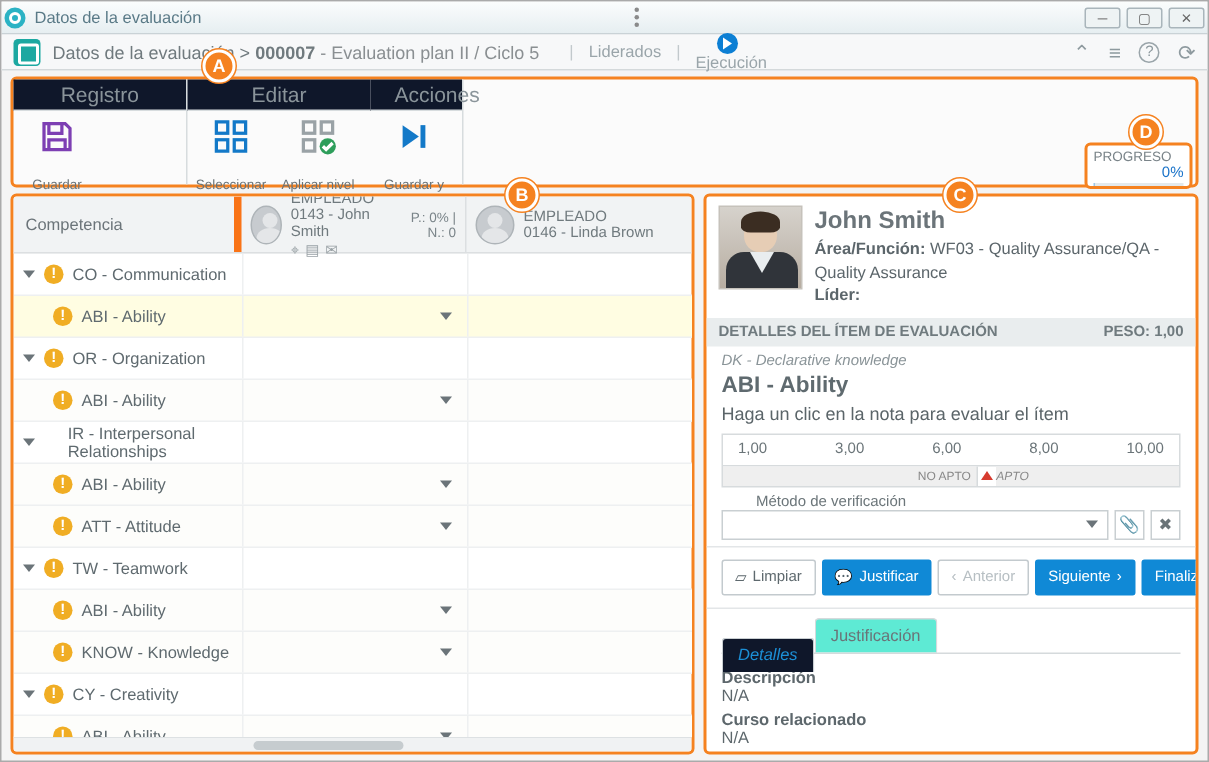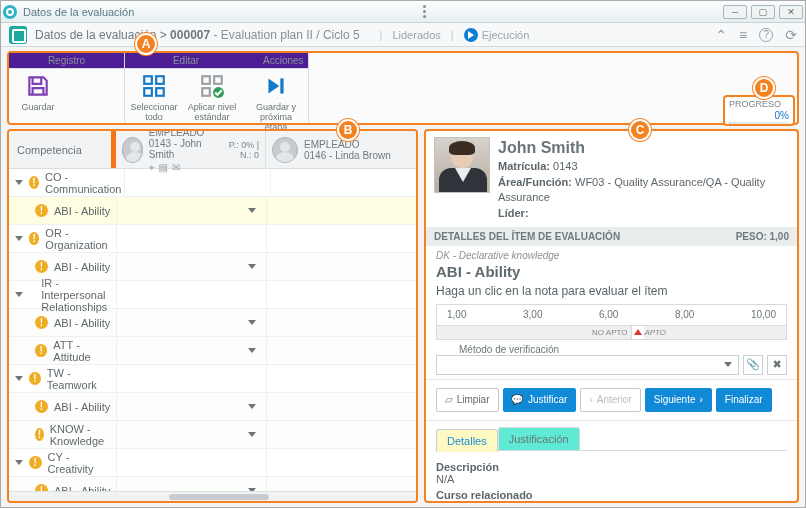--- a/index.html
+++ b/index.html
@@ -18,23 +18,23 @@
   .breadcrumb{font-size:12px;color:#707a7e;}
   .breadcrumb .code{color:#707a7e;font-weight:bold;}
   .breadcrumb .name{color:#8a8f92;}
   .hlinks{margin-left:20px;display:flex;align-items:center;gap:10px;color:#9aa5aa;font-size:11px;}
   .play{width:14px;height:14px;background:#0c7fd4;border-radius:50%;display:inline-flex;align-items:center;justify-content:center;margin-right:4px;}
   .play:after{content:"";border-style:solid;border-width:4px 0 4px 6px;border-color:transparent transparent transparent #fff;}
   .hicons-right{margin-left:auto;display:flex;gap:12px;color:#8e9a9f;align-items:center;}
   .hicons-right span{font-size:14px;}
   .toolbar{height:74px;border:2px solid #f58220;border-radius:4px;margin:4px 6px 0 6px;background:#fbfbfb;display:flex;position:relative;}
   .tb-group{border-right:1px solid #d7dcde;display:flex;flex-direction:column;}
-  .tb-grouplabel{text-align:center;font-size:10px;color:#8a949a;border-bottom:1px solid #d7dcde;padding:2px 16px;background:#4c1d95;}
+  .tb-grouplabel{text-align:center;font-size:14px;color:#8a949a;border-bottom:1px solid #d7dcde;padding:2px 16px;background:#0f172a;}
   .tb-row{display:flex;flex:1;}
-  .tbtn{width:58px;display:flex;flex-direction:column;align-items:center;justify-content:flex-start;padding:4px 2px;font-size:9px;color:#6a7478;text-align:center;gap:3px;}
+  .tbtn{width:58px;display:flex;flex-direction:column;align-items:center;justify-content:flex-start;padding:4px 2px;font-size:9px;color:#6a7478;text-align:center;gap:14px;}
   .tbtn svg{width:26px;height:26px;}
   .marker{width:22px;height:22px;background:#f58220;color:#fff;font-weight:bold;border-radius:50%;display:flex;align-items:center;justify-content:center;font-size:12px;position:absolute;z-index:5;border:2px solid #fff;box-shadow:0 0 0 1px #f58220;}
   .content{display:flex;padding:0 6px 6px 6px;gap:6px;margin-top:4px;height:380px;}
   .leftpanel{flex:1;border:2px solid #f58220;border-radius:4px;background:#fff;display:flex;flex-direction:column;overflow:hidden;position:relative;}
   .lheader{display:flex;background:#f1f3f4;border-bottom:1px solid #dcdfe1;height:38px;}
   .lh-comp{flex:1;display:flex;align-items:center;padding:0 8px;color:#6b7479;font-size:11px;border-right:5px solid #f97316;}
   .lh-emp{width:150px;display:flex;align-items:center;gap:6px;padding:2px 6px;border-right:1px solid #dcdfe1;color:#707a7e;}
   .avatar{width:26px;height:26px;border-radius:50%;background:#c7cbcf;border:1px solid #aeb4b8;position:relative;overflow:hidden;}
   .avatar:after{content:"";position:absolute;left:7px;top:4px;width:10px;height:10px;border-radius:50%;background:#e4e6e8;}
   .avatar:before{content:"";position:absolute;left:3px;top:14px;width:18px;height:14px;border-radius:50% 50% 0 0;background:#e4e6e8;}
@@ -46,21 +46,21 @@
   .row .cell1{flex:1;display:flex;align-items:center;gap:6px;font-size:11px;color:#5f6a6f;}
   .row .cell2,.row .cell3{width:150px;border-left:1px solid #eef0f1;height:100%;display:flex;align-items:center;justify-content:flex-end;padding-right:10px;color:#333;}
   .warn{width:13px;height:13px;border-radius:50%;background:#f0ad24;color:#fff;font-size:10px;display:flex;align-items:center;justify-content:center;font-weight:bold;}
   .arrow{width:0;height:0;border-style:solid;border-width:5px 4px 0 4px;border-color:#6b7479 transparent transparent transparent;}
   .row.child{background:#fdfdfb;}
   .row.child .cell1{padding-left:20px;}
   .row.sel{background:#fffde2;}
   .row.child .cell2 .arrow{border-width:5px 4px 0 4px;}
   .scrollbar-h{height:10px;background:#f0f2f3;border-top:1px solid #dde1e3;position:relative;}
   .scrollbar-h:after{content:"";position:absolute;left:160px;top:2px;width:100px;height:6px;background:#c6cccf;border-radius:3px;}
-  .rightpanel{width:375px;border:2px solid #f58220;border-radius:4px;background:#fff;display:flex;flex-direction:column;overflow:hidden;position:relative;font-size:11px;color:#555;}
+  .rightpanel{width:330px;border:2px solid #f58220;border-radius:4px;background:#fff;display:flex;flex-direction:column;overflow:hidden;position:relative;font-size:11px;color:#555;}
   .profile{display:flex;gap:8px;padding:6px 8px;}
   .photo{width:56px;height:56px;background:linear-gradient(#d6d2cc,#b7ada1);border:1px solid #c6c2bb;position:relative;overflow:hidden;}
   .photo .head{position:absolute;left:16px;top:6px;width:22px;height:24px;background:#e6cdb5;border-radius:50% 50% 45% 45%;}
   .photo .hair{position:absolute;left:14px;top:3px;width:26px;height:14px;background:#3b2d22;border-radius:60% 60% 30% 30%;}
   .photo .body{position:absolute;left:4px;top:30px;width:48px;height:40px;background:#30343a;border-radius:12px 12px 0 0;}
   .photo .collar{position:absolute;left:20px;top:30px;width:16px;height:14px;background:#e9edef;clip-path:polygon(0 0,100% 0,50% 100%);}
   .pinfo{flex:1;color:#5c666b;line-height:1.4;}
   .pinfo .name{font-weight:bold;font-size:16px;color:#6b7479;}
   .pinfo .lbl{font-weight:bold;}
   .sectionbar{background:#e9edee;padding:4px 8px;display:flex;justify-content:space-between;color:#6f7a7e;font-weight:bold;font-size:10px;}
@@ -76,21 +76,21 @@
   .mver{font-size:10px;color:#6c767a;margin-top:4px;padding-left:23px;}
   .mrow{display:flex;gap:4px;align-items:center;}
   .mselect{flex:1;height:20px;border:1px solid #c9cfd2;background:#fff;display:flex;align-items:center;justify-content:flex-end;padding-right:6px;}
   .smicon{width:20px;height:20px;border:1px solid #c9cfd2;display:flex;align-items:center;justify-content:center;font-size:11px;color:#6a7478;background:#fff;}
   .btnrow{display:flex;gap:4px;padding:8px 10px;border-top:1px solid #e3e6e8;border-bottom:1px solid #e3e6e8;}
   .btn{height:24px;padding:0 8px;border:1px solid #c3cace;background:#fff;color:#5e696e;font-size:10px;display:flex;align-items:center;gap:4px;border-radius:2px;}
   .btn.primary{background:#1089d6;color:#fff;border-color:#1089d6;}
   .btn.disabled{color:#b7bfc3;}
   .tabs{display:flex;padding:6px 10px 0 10px;gap:0;}
   .tab{padding:5px 10px;border:1px solid #d5dadc;border-bottom:none;background:#5eead4;font-size:11px;color:#6a7478;border-radius:3px 3px 0 0;}
-  .tab.active{background:#fef9c3;color:#1c8fd6;border-color:#c9cfd2;position:relative;top:2px;}
+  .tab.active{background:#0f172a;color:#1c8fd6;border-color:#c9cfd2;position:relative;top:13px;font-style:italic;}
   .tabbody{border-top:1px solid #d5dadc;margin:0 10px;padding:6px 0;color:#5d676c;}
   .tabbody .lbl{font-weight:bold;font-size:11px;margin-top:4px;}
   .progressbox{position:absolute;top:94px;right:10px;width:72px;border:2px solid #f58220;border-radius:4px;background:#fff;padding:2px 4px 0 4px;text-align:left;font-size:9px;color:#7a8489;z-index:3;}
   .progressbox .val{color:#1a73c9;text-align:right;font-size:10px;border-top:1px dashed transparent;}
   .progressbox .bar{height:2px;background:linear-gradient(to right,#9cc7e8 0%,#9cc7e8 2%,#e3e9ec 2%);margin-top:1px;}
 </style>
 </head>
 <body>
 
 <div class="titlebar">
@@ -111,21 +111,21 @@
 <div class="header">
   <div class="hicon"></div>
   <div class="breadcrumb">
     <span>Datos de la evaluación &gt;</span>
     <span class="code">000007</span><span class="name"> - </span><span class="name">Evaluation plan II / Ciclo 5</span>
   </div>
   <div class="hlinks">
     <span style="color:#c2c9cc;">|</span>
     <span>Liderados</span>
     <span style="color:#c2c9cc;">|</span>
-    <span style="display:flex;align-items:center;">
+    <span style="display:flex;align-items:center;flex-direction:column;">
       <span class="play"></span>
       <span>Ejecución</span>
     </span>
   </div>
   <div class="hicons-right">
     <span>⌃</span>
     <span>≡</span>
     <span style="border:1px solid #9aa5aa;border-radius:50%;width:14px;height:14px;display:inline-flex;align-items:center;justify-content:center;font-size:10px;">?</span>
     <span>⟳</span>
   </div>
@@ -343,21 +343,20 @@
   <div class="rightpanel">
     <div class="profile">
       <div class="photo">
         <div class="body"></div>
           <div class="collar"></div>
           <div class="head"></div>
           <div class="hair"></div>
       </div>
       <div class="pinfo">
         <div class="name">John Smith</div>
-        <div><span class="lbl">Matrícula:</span> <span>0143</span></div>
         <div><span class="lbl">Área/Función:</span> <span>WF03 - Quality Assurance/QA - Quality Assurance</span></div>
         <div><span class="lbl">Líder:</span> <span></span></div>
       </div>
     </div>
     <div class="sectionbar">
       <span>DETALLES DEL ÍTEM DE EVALUACIÓN</span>
       <span><span>PESO:</span> <span>1,00</span></span>
     </div>
     <div class="rpad">
       <div style="font-size:10px;color:#8a9498;font-style:italic;">DK - Declarative knowledge</div>

